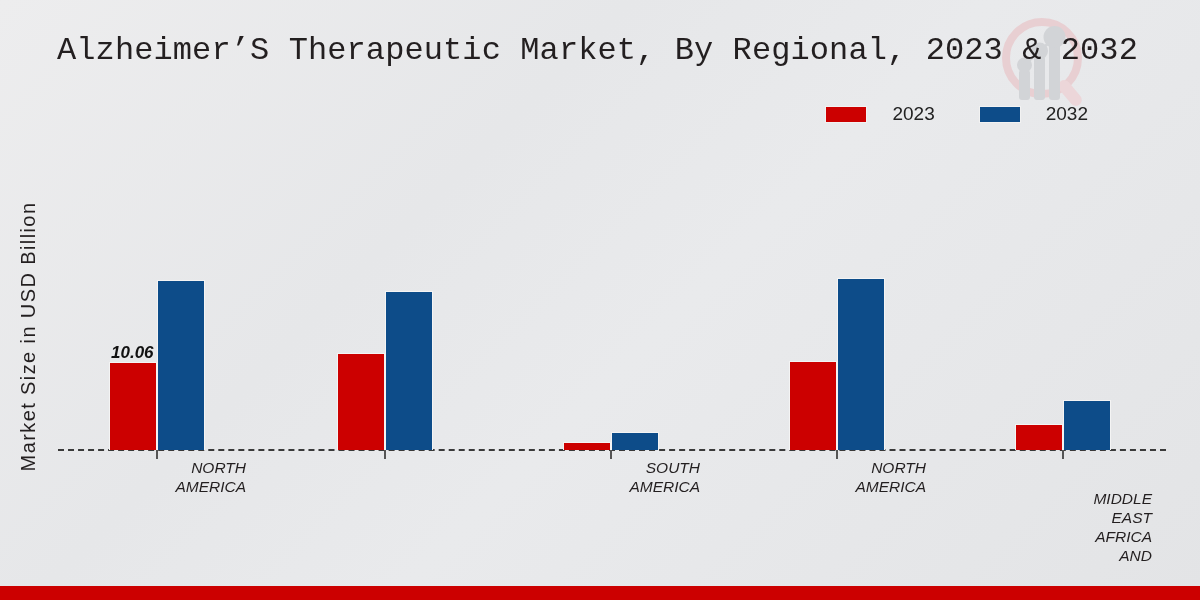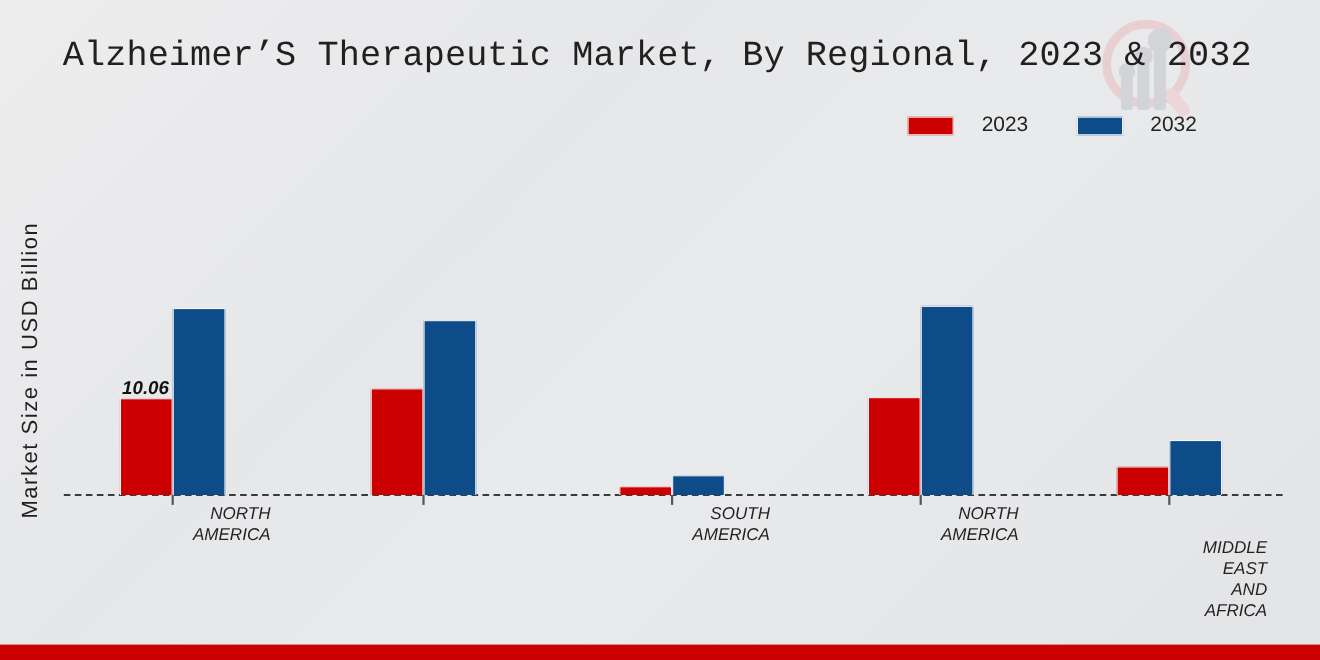--- a/index.html
+++ b/index.html
@@ -261,20 +261,20 @@
     <div class="group" style="left:1015px;">
       <div class="bars">
         <div class="bar bar-2023" style="height:26px;"></div>
         <div class="bar bar-2032" style="height:50px;"></div>
       </div>
       <div class="tick"></div>
     </div>
     <div class="cat-label" style="left:972px;margin-top:31px;">
       <div>MIDDLE</div>
       <div>EAST</div>
+      <div>AFRICA</div>
       <div>AND</div>
-      <div>AFRICA</div>
     </div>
 
   </div>
 
   <div id="bottom-strip"></div>
 </div>
 
 </body></html>

